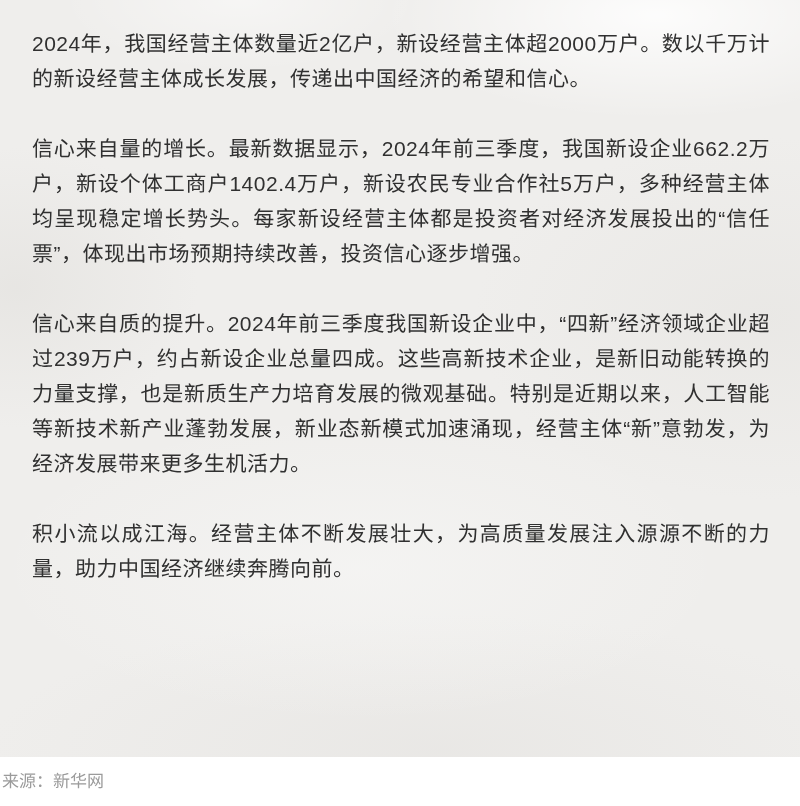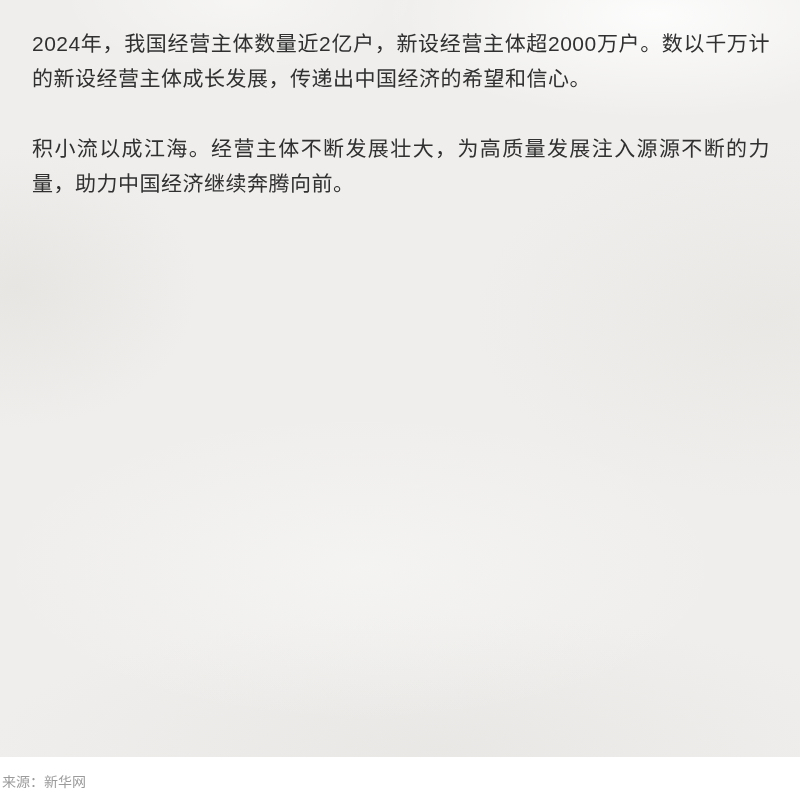--- a/index.html
+++ b/index.html
@@ -39,27 +39,29 @@
     letter-spacing: 0.5px;
     color: #303030;
     text-align: justify;
     margin-bottom: 35px;
   }
   
   .source-line {
     flex: 1;
     background: #ffffff;
     padding: 13px 4px 0 2px;
-    font-size: 14px;
+    font-size: 17px;
     line-height: 24px;
     color: #9b9b9b;
   }
 </style>
 </head>
 <body>
 
 <div class="article-page">
   <div class="article-body">
     <p>2024年，我国经营主体数量近2亿户，新设经营主体超2000万户。数以千万计的新设经营主体成长发展，传递出中国经济的希望和信心。</p>
+    <p>信心来自量的增长。最新数据显示，2024年前三季度，我国新设企业662.2万户，新设个体工商户1402.4万户，新设农民专业合作社5万户，多种经营主体均呈现稳定增长势头。每家新设经营主体都是投资者对经济发展投出的“信任票”，体现出市场预期持续改善，投资信心逐步增强。</p>
+    <p>信心来自质的提升。2024年前三季度我国新设企业中，“四新”经济领域企业超过239万户，约占新设企业总量四成。这些高新技术企业，是新旧动能转换的力量支撑，也是新质生产力培育发展的微观基础。特别是近期以来，人工智能等新技术新产业蓬勃发展，新业态新模式加速涌现，经营主体“新”意勃发，为经济发展带来更多生机活力。</p>
     <p>积小流以成江海。经营主体不断发展壮大，为高质量发展注入源源不断的力量，助力中国经济继续奔腾向前。</p>
   </div>
   <div class="source-line">来源：新华网</div>
 </div>
 
 </body></html>

